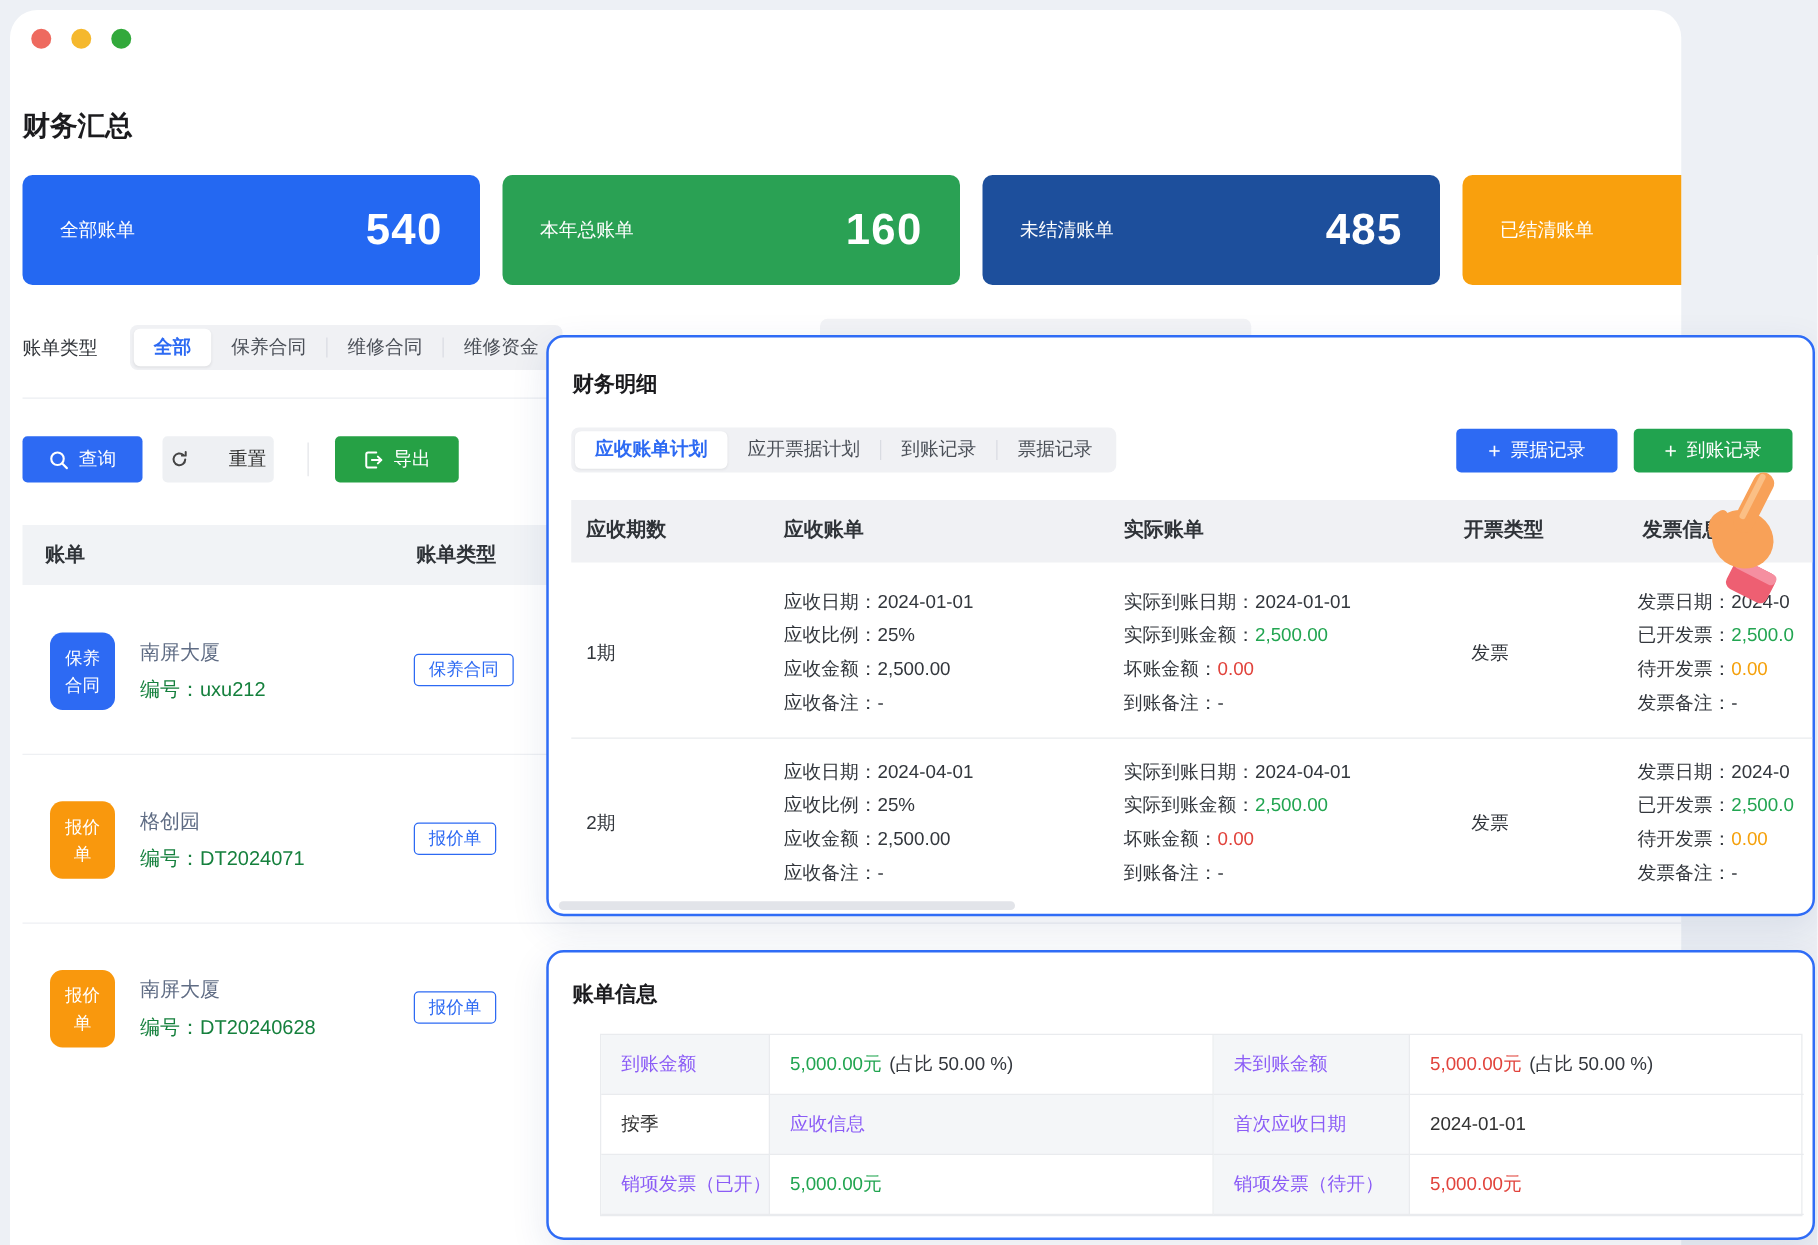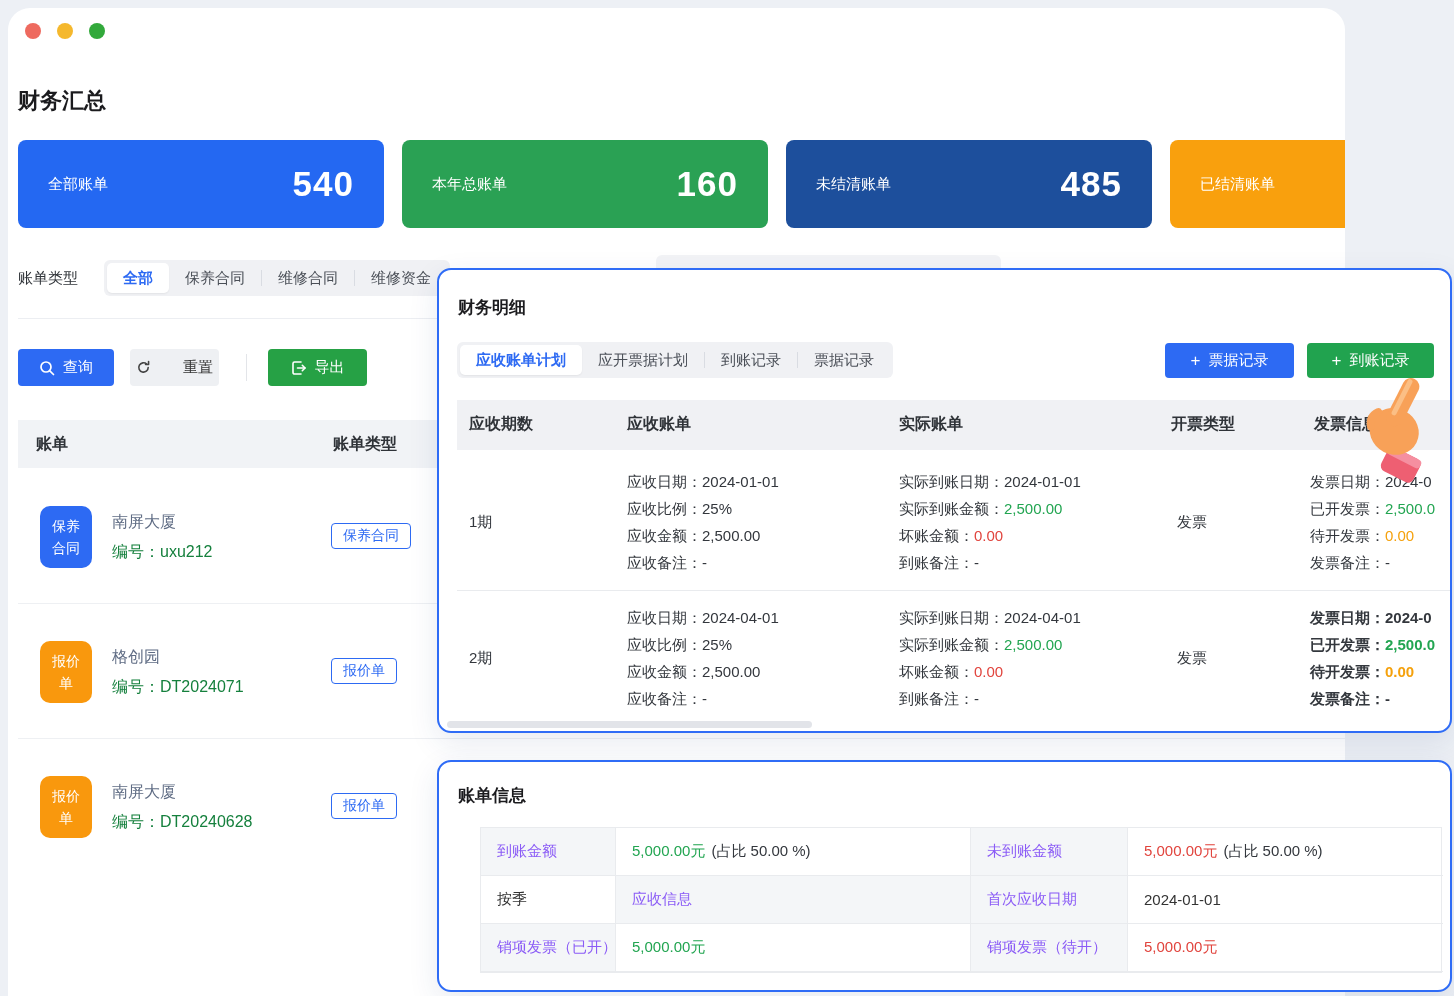--- a/index.html
+++ b/index.html
@@ -276,21 +276,21 @@
       <div class="kv"><span>应收金额：</span><span>2,500.00</span></div>
       <div class="kv"><span>应收备注：</span><span>-</span></div>
     </div>
     <div class="dr-block" style="left:460px;">
       <div class="kv"><span>实际到账日期：</span><span>2024-04-01</span></div>
       <div class="kv"><span>实际到账金额：</span><span class="v-green">2,500.00</span></div>
       <div class="kv"><span>坏账金额：</span><span class="v-red">0.00</span></div>
       <div class="kv"><span>到账备注：</span><span>-</span></div>
     </div>
     <div class="dr-center" style="left:738px;">发票</div>
-    <div class="dr-block" style="left:871px;font-weight:bold;">
+    <div class="dr-block" style="left:871px;">
       <div class="kv"><span>发票日期：</span><span>2024-0</span></div>
       <div class="kv"><span>已开发票：</span><span class="v-green">2,500.0</span></div>
       <div class="kv"><span>待开发票：</span><span class="v-orange">0.00</span></div>
       <div class="kv"><span>发票备注：</span><span>-</span></div>
     </div>
   </div>
 
   <div class="hscroll"></div>
 </div>
 

